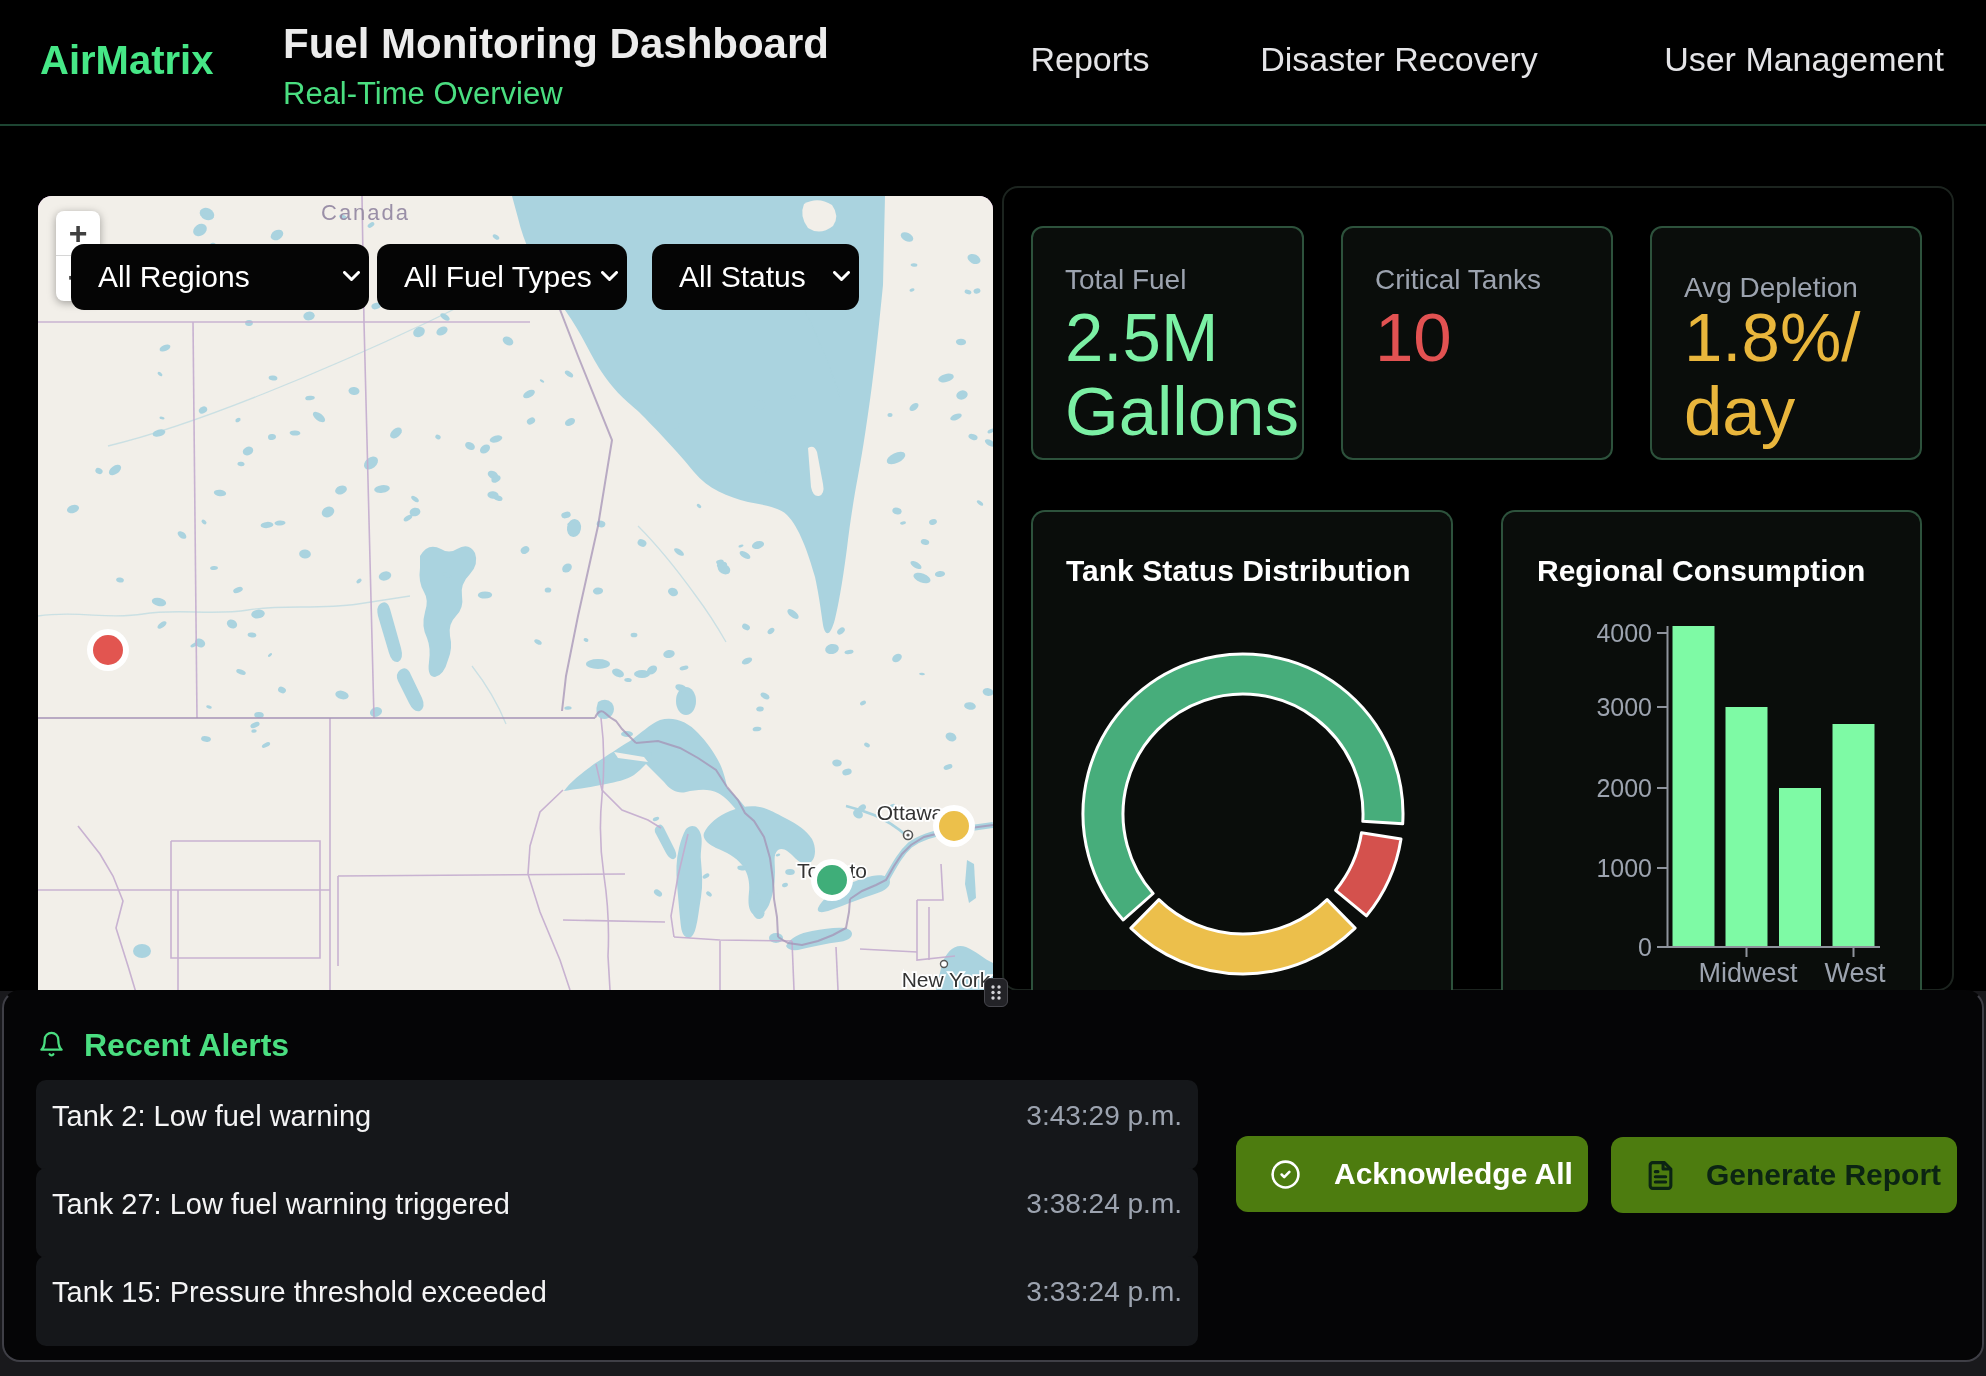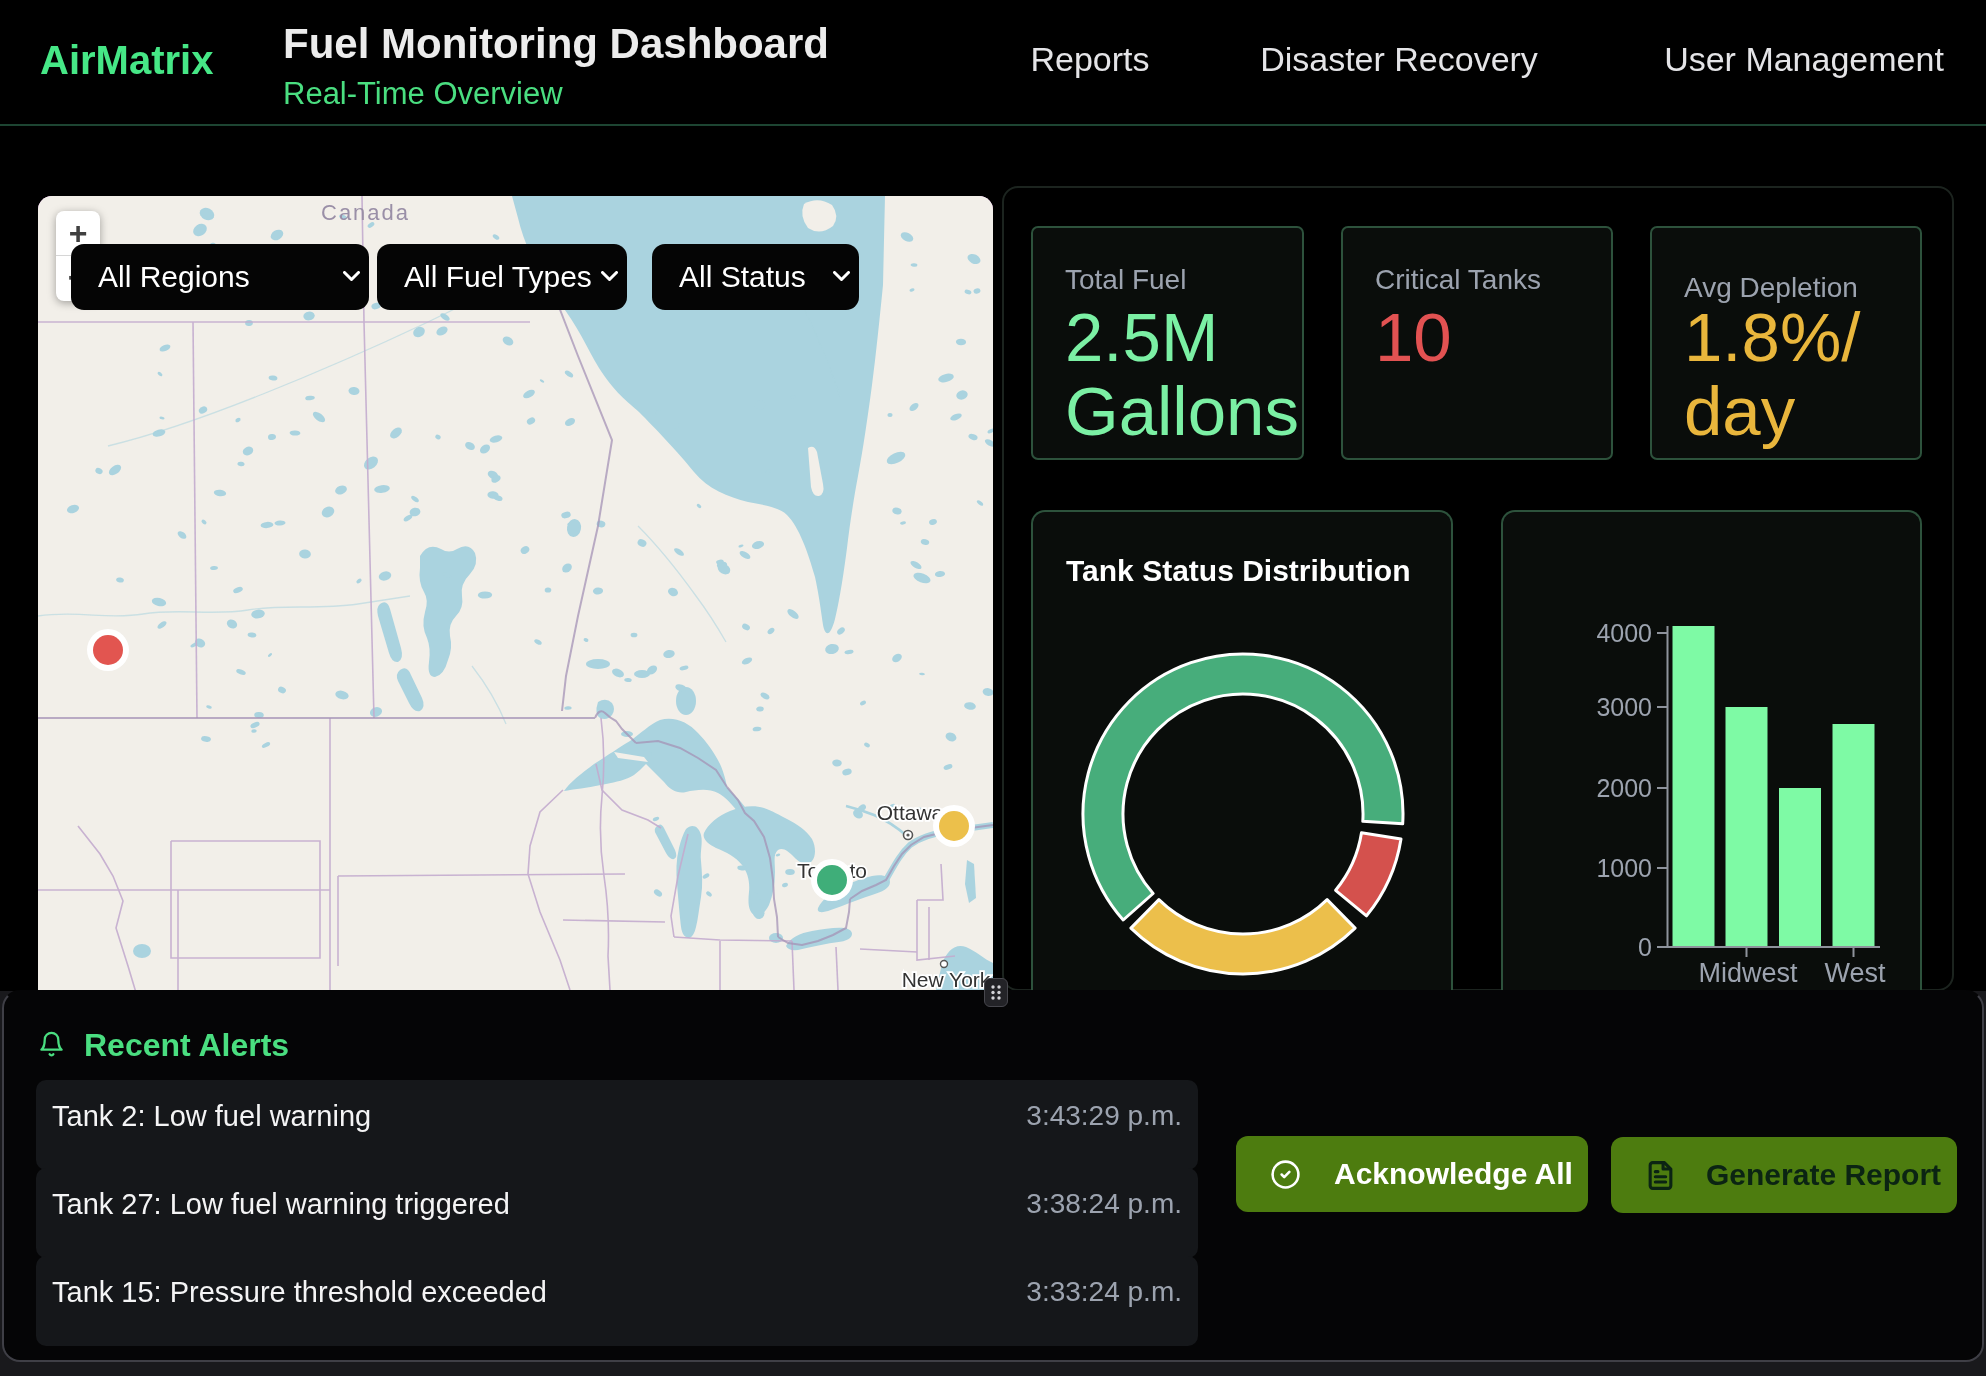--- a/index.html
+++ b/index.html
@@ -11,21 +11,21 @@
 .title { left:283px; top:20px; font-size:42px; font-weight:bold; color:#ececec; }
 .subtitle { left:283px; top:76px; font-size:31px; color:#4ade80; }
 .nav { top:38px; height:42px; line-height:42px; font-size:34px; font-weight:500; color:#e4e4e7; transform:translateX(-50%); white-space:nowrap; }
 .rcont { left:1002px; top:186px; width:952px; height:805px; border:2px solid #1c241f; border-radius:16px; }
 .mapwrap { left:38px; top:196px; width:955px; height:796px; border-radius:14px 14px 0 0; overflow:hidden; background:#f0abfc; }
 .zoomctl { left:56px; top:211px; width:44px; height:90px; background:#fff; border-radius:8px; box-shadow:0 2px 8px rgba(0,0,0,.35); z-index:5; }
 .zoomctl .plus { position:absolute; left:0; top:0; width:44px; height:45px; text-align:center; line-height:45px; font-size:32px; font-weight:bold; color:#404040; border-bottom:1px solid #d6d6d6; }
 .zoomctl .minus { position:absolute; left:0; top:45px; width:44px; height:45px; text-align:center; line-height:42px; font-size:34px; font-weight:bold; color:#404040; }
 .dd { top:244px; height:66px; background:#050505; border-radius:13px; color:#fff; font-size:30px; font-weight:500; line-height:66px; padding-left:27px; z-index:6; }
 .dd svg { position:absolute; right:9px; top:27px; }
-.card { background:#0a0d0b; border:2px solid #2d523c; border-radius:7px; }
+.card { background:#0a0d0b; border:2px solid #2d523c; border-radius:12px; }
 .statlabel { font-size:28px; font-weight:500; color:#9ca3af; }
 .statval { font-size:69px; font-weight:normal; line-height:74px; }
 .ctitle { font-size:30px; font-weight:bold; color:#fff; white-space:nowrap; }
 .panel { left:2px; top:990px; width:1982px; height:372px; background:#050506; border:2px solid #3f3f46; border-top-color:transparent; border-radius:18px; }
 .grip { left:984px; top:978px; width:24px; height:29px; background:#232327; border:1px solid #47474d; border-radius:6px; z-index:9; }
 .alertrow { left:36px; width:1162px; height:90px; background:#15171a; border-radius:10px; color:#f4f4f5; font-size:29px; line-height:72px; padding:0 16px; }
 .alertrow .time { float:right; color:#9ca3af; font-size:28px; }
 .btn { height:76px; border-radius:12px; font-size:30px; font-weight:bold; display:flex; align-items:center; }
 </style>
 </head>
@@ -404,20 +404,21 @@
 </div>
 <div class="abs card" style="left:1031px; top:510px; width:422px; height:481px; border-bottom:none; border-radius:14px 14px 0 0;">
   <div class="abs ctitle" style="left:33px; top:42px;">Tank Status Distribution</div>
 </div>
 <svg class="abs" style="left:1081px; top:652px;" width="324" height="324" viewBox="0 0 324 324">
     <path d="M42.2,268.0 A160.0,160.0 0 1 1 321.7,171.8 L281.8,169.3 A120.0,120.0 0 1 0 72.1,241.5 Z" fill="#47ad7b" stroke="#ffffff" stroke-width="3" stroke-linejoin="round"></path>
     <path d="M320.0,187.0 A160.0,160.0 0 0 1 285.5,263.8 L254.6,238.3 A120.0,120.0 0 0 0 280.5,180.8 Z" fill="#d4514d" stroke="#ffffff" stroke-width="3" stroke-linejoin="round"></path>
     <path d="M274.1,276.1 A160.0,160.0 0 0 1 49.9,276.1 L77.9,247.6 A120.0,120.0 0 0 0 246.1,247.6 Z" fill="#ecbf4b" stroke="#ffffff" stroke-width="3" stroke-linejoin="round"></path>
   </svg>
 <div class="abs card" style="left:1501px; top:510px; width:421px; height:481px; border-bottom:none; border-radius:14px 14px 0 0;">
+  <div class="abs ctitle" style="left:34px; top:42px;">Regional Consumption</div>
   <svg class="abs" style="left:0; top:0;" width="421" height="478" viewBox="0 0 421 478">
     <g fill="#7efaa5">
       <rect x="169.5" y="114" width="42" height="320"></rect>
       <rect x="222.5" y="195" width="42" height="239"></rect>
       <rect x="276" y="276" width="42" height="158"></rect>
       <rect x="329.5" y="212" width="42" height="222"></rect>
     </g>
     <g stroke="#8e939c" stroke-width="2" fill="none">
       <path d="M164.5,114 L164.5,435"></path>
       <path d="M154,435 L377,435"></path>

